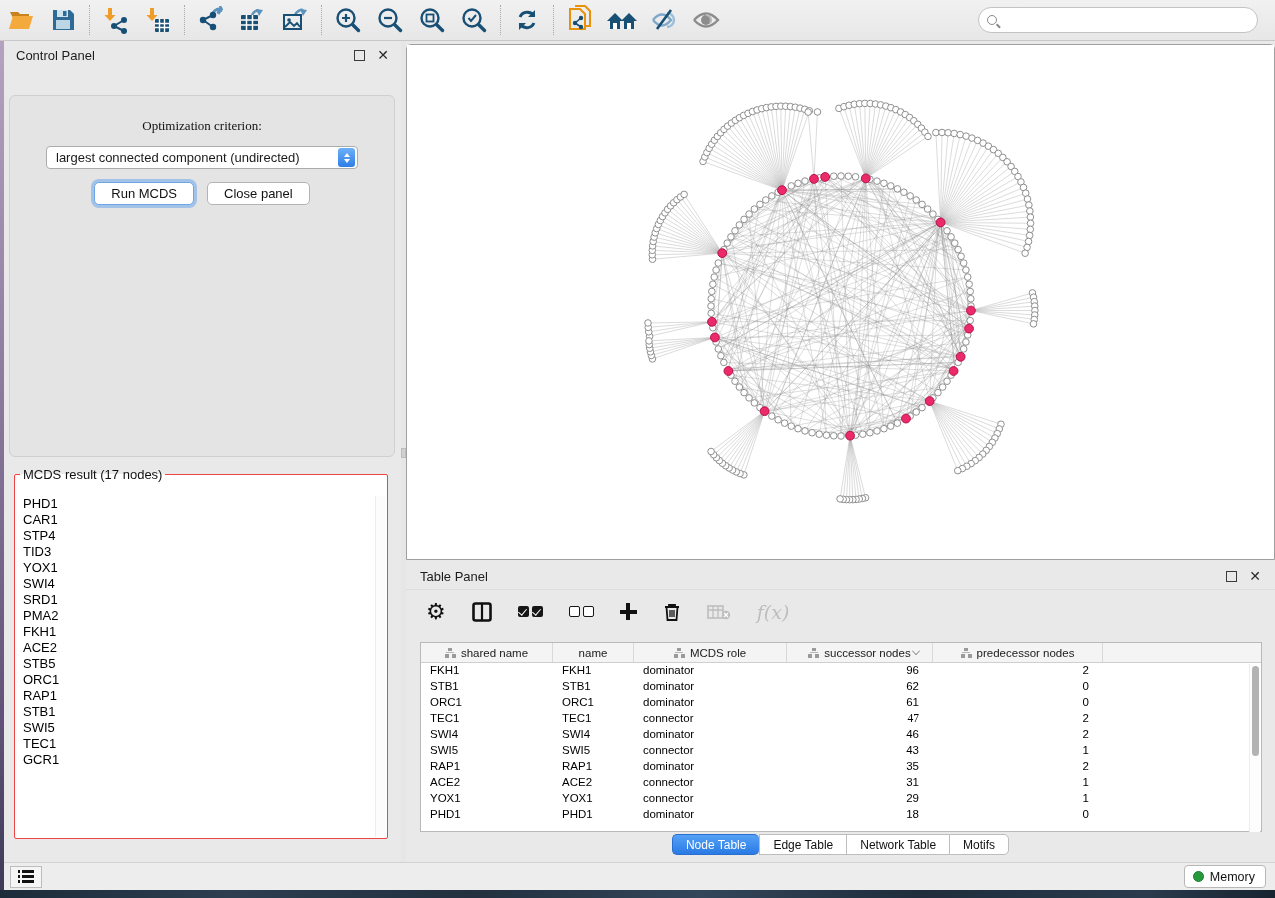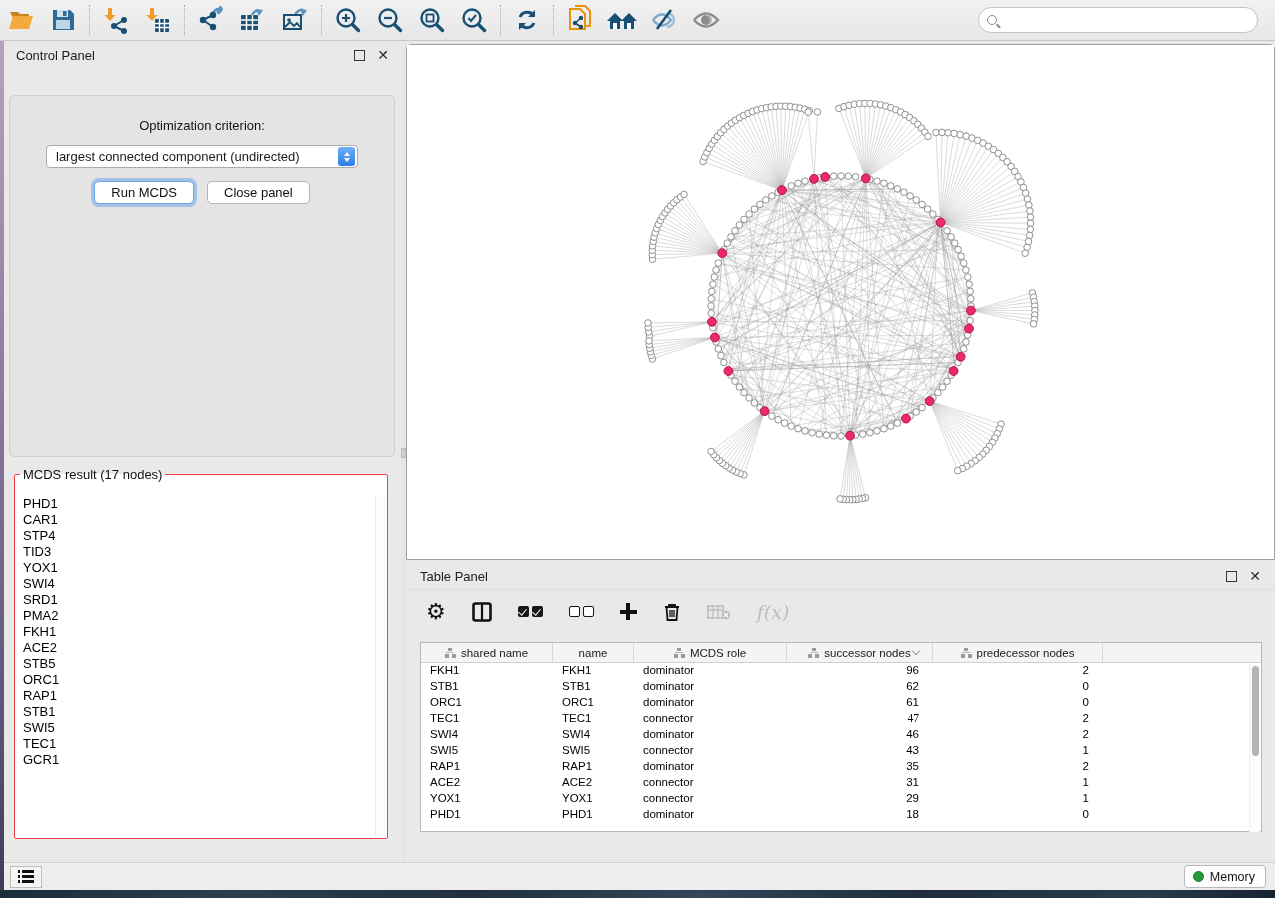--- a/index.html
+++ b/index.html
@@ -26,21 +26,21 @@
   .panel-title { font-size:13px; color:#1c1c1c; }
   .panel-head .spacer { flex:1; }
   .float-ic { width:11px; height:11px; border:1.6px solid #3a3a3a; margin-right:12px; cursor:pointer; }
   .close-ic { font-size:14px; font-weight:bold; color:#2b2b2b; cursor:pointer; line-height:11px; }
   .cp-tabs { display:flex; justify-content:center; position:relative; z-index:2; margin-top:4px; }
   .cp-tab { height:22px; padding:0 14px; background:#fff; border:1px solid #b9b9b9; border-right:none; font-size:13px; display:flex; align-items:center; cursor:pointer; color:#111; }
   .cp-tab:first-child { border-radius:5px 0 0 5px; }
   .cp-tab:last-child { border-right:1px solid #b9b9b9; border-radius:0 5px 5px 0; }
   .cp-tab.selected { background:linear-gradient(#55a1f7,#2a7ae4); color:#fff; border-color:#2a6fd0; border-radius:5px; }
   .cp-card { position:absolute; left:5px; right:6px; top:54px; height:362px; background:#e4e4e4; border:1px solid #cfcfcf; border-radius:6px; padding-top:22px; }
-  .crit-label { text-align:center; font-size:13px; margin-bottom:12px; color:#111; }
+  .crit-label { text-align:center; font-size:13px; margin-bottom:12px; color:#111;font-family:Liberation Serif, serif; }
   .crit-select { width:312px; height:23px; margin:0 auto; background:#fff; border:1px solid #ababab; border-radius:4px; display:flex; align-items:center; cursor:pointer; }
   .crit-select .val { flex:1; font-size:13px; padding-left:9px; white-space:nowrap; overflow:hidden; }
   .stepper { width:17px; height:19px; margin-right:2px; border-radius:3px; background:linear-gradient(#6cb0f8,#2f7ee7); display:flex; flex-direction:column; align-items:center; justify-content:center; gap:2px; }
   .stepper i { width:0; height:0; border-left:3.5px solid transparent; border-right:3.5px solid transparent; }
   .stepper .up { border-bottom:4px solid #fff; }
   .stepper .dn { border-top:4px solid #fff; }
   .btn-row { display:flex; justify-content:center; gap:13px; margin-top:13px; }
   .push-btn { height:23px; padding:0 16px; background:#fff; border:1px solid #b4b4b4; border-radius:5px; font-size:13px; cursor:pointer; color:#111; font-family:inherit; }
   .push-btn.focused { border:1px solid #6ea7e8; box-shadow:0 0 0 3px rgba(110,165,235,.55); }
   .mcds-box { position:absolute; left:10px; right:13px; top:426px; height:372px; border:1px solid #ef4444; background:#fff; }
@@ -1130,20 +1130,26 @@
           <div class="nt-cell" style="width: 81px;">PHD1</div>
           <div class="nt-cell" style="width: 153px;">dominator</div>
           <div class="nt-cell num" style="width: 146px;">18</div>
           <div class="nt-cell num" style="width: 170px;">0</div>
         </div>
       </div>
     <div class="nt-scroll">
         <span class="nt-thumb"></span>
       </div>
   </div>
+  <div class="tp-tabs">
+      <span class="tp-tab selected">Node Table</span>
+      <span class="tp-tab">Edge Table</span>
+      <span class="tp-tab">Network Table</span>
+      <span class="tp-tab">Motifs</span>
+    </div>
 </div>
 
 <div class="statusbar">
   <span class="menu-btn">
     <span class="ln">
         <span class="dot"></span>
         <span class="bar"></span>
       </span>
     <span class="ln">
         <span class="dot"></span>

